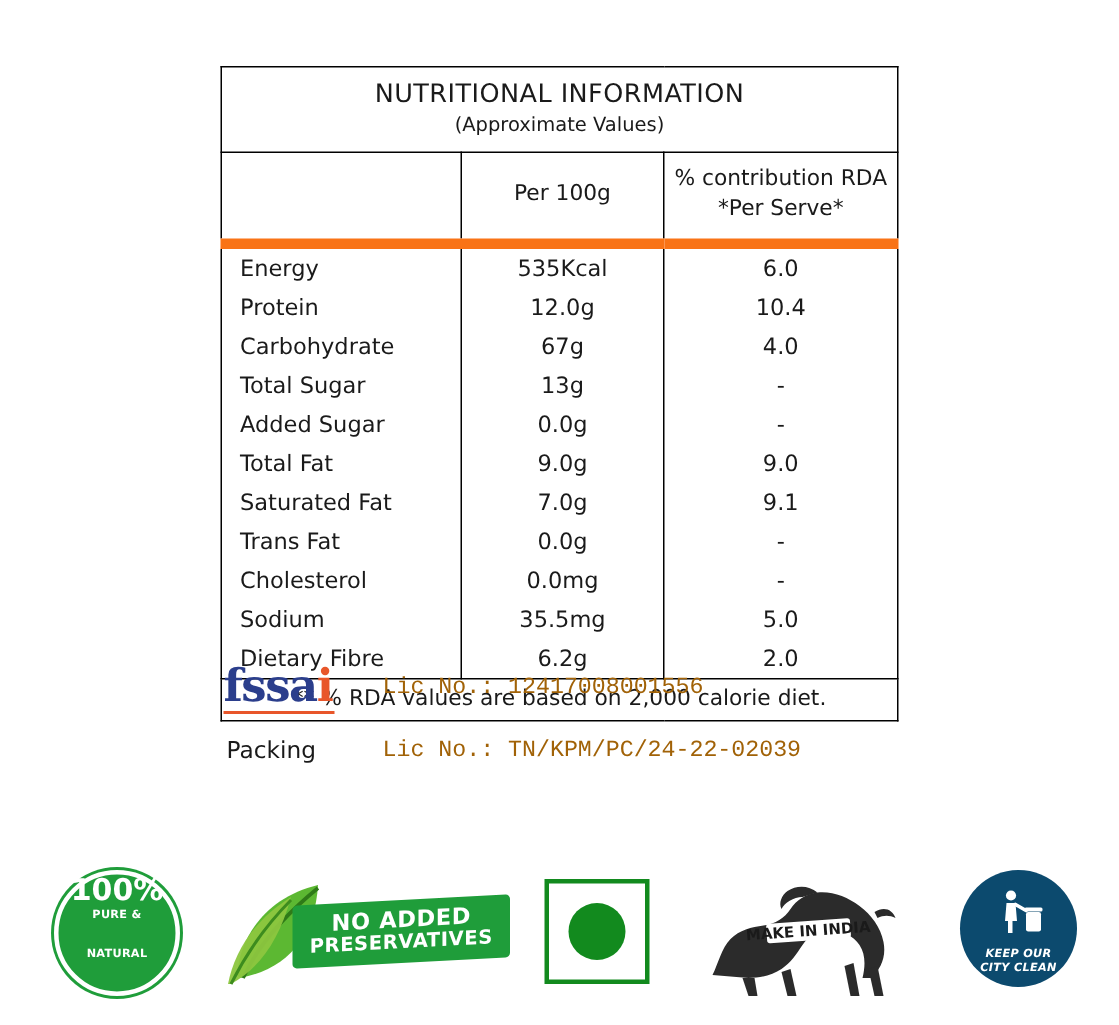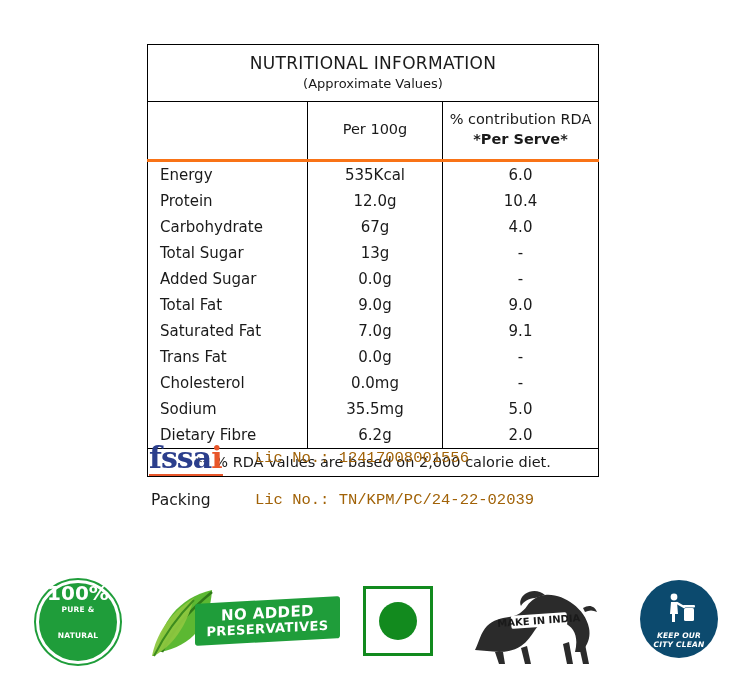--- a/index.html
+++ b/index.html
@@ -50,21 +50,21 @@
   }
   .head-blank {
     width: 160px;
   }
   .head-cell {
     text-align: center;
     padding: 8px 4px 9px 4px !important;
     line-height: 1.35;
     font-size: 14.5px;
   }
-  .head-cell .l2 { display: block; font-weight: bold; }
+  .head-cell .l2 { display: block; }
 
   .row-label {
     padding: 4px 0 4px 12px !important;
     font-size: 15px;
     white-space: nowrap;
   }
   .row-v1 {
     text-align: center;
     padding: 4px 0 4px 0 !important;
     font-size: 15px;
@@ -73,21 +73,21 @@
     text-align: center;
     padding: 4px 0 4px 0 !important;
     font-size: 15px;
   }
   
   tr.data-row td {
     border-top: none;
     border-bottom: none;
   }
   tr.first-data-row td {
-    border-top: 3px solid #f97316;
+    border-top: 7px solid #f97316;
   }
   tr.last-data-row td {
     border-bottom: 1px solid #000;
   }
   .footnote-cell {
     text-align: center;
     padding: 5px 4px 6px 4px !important;
     font-size: 14.5px;
   }
 

